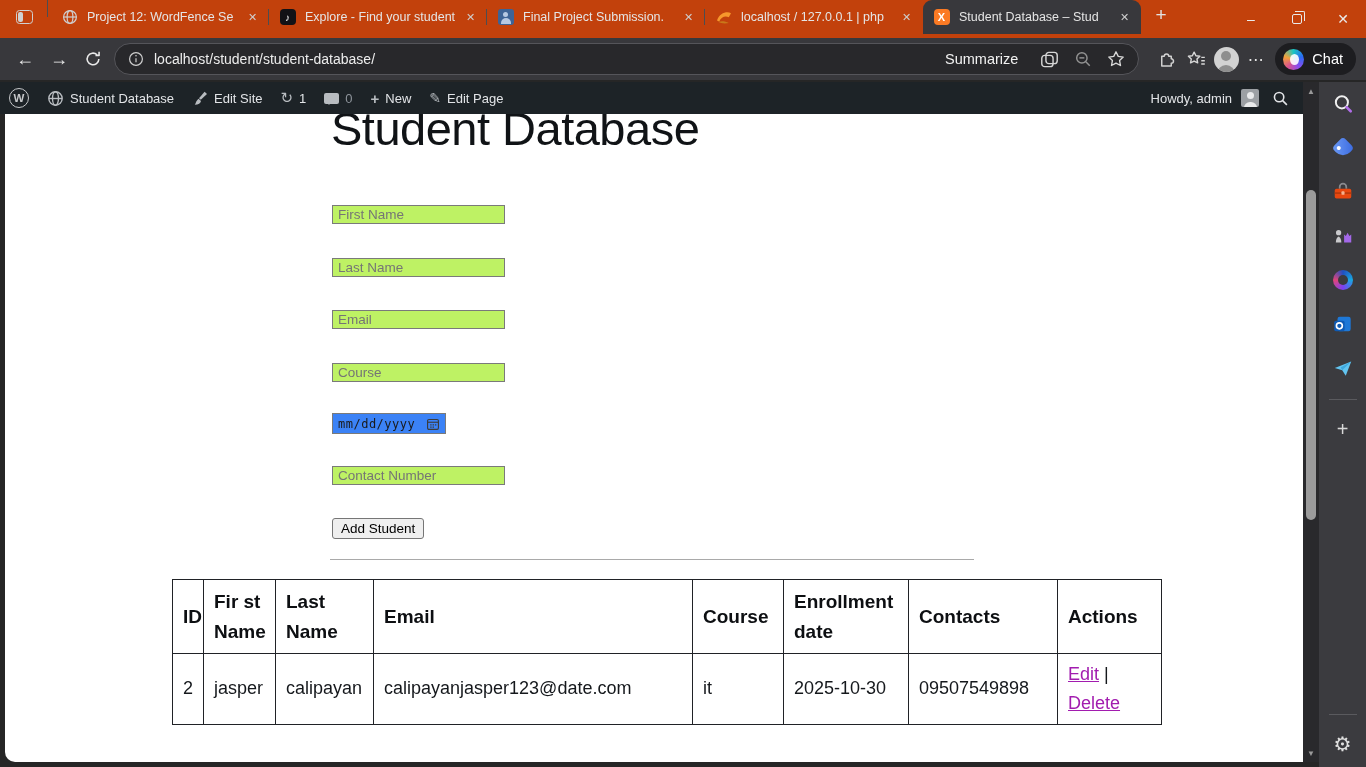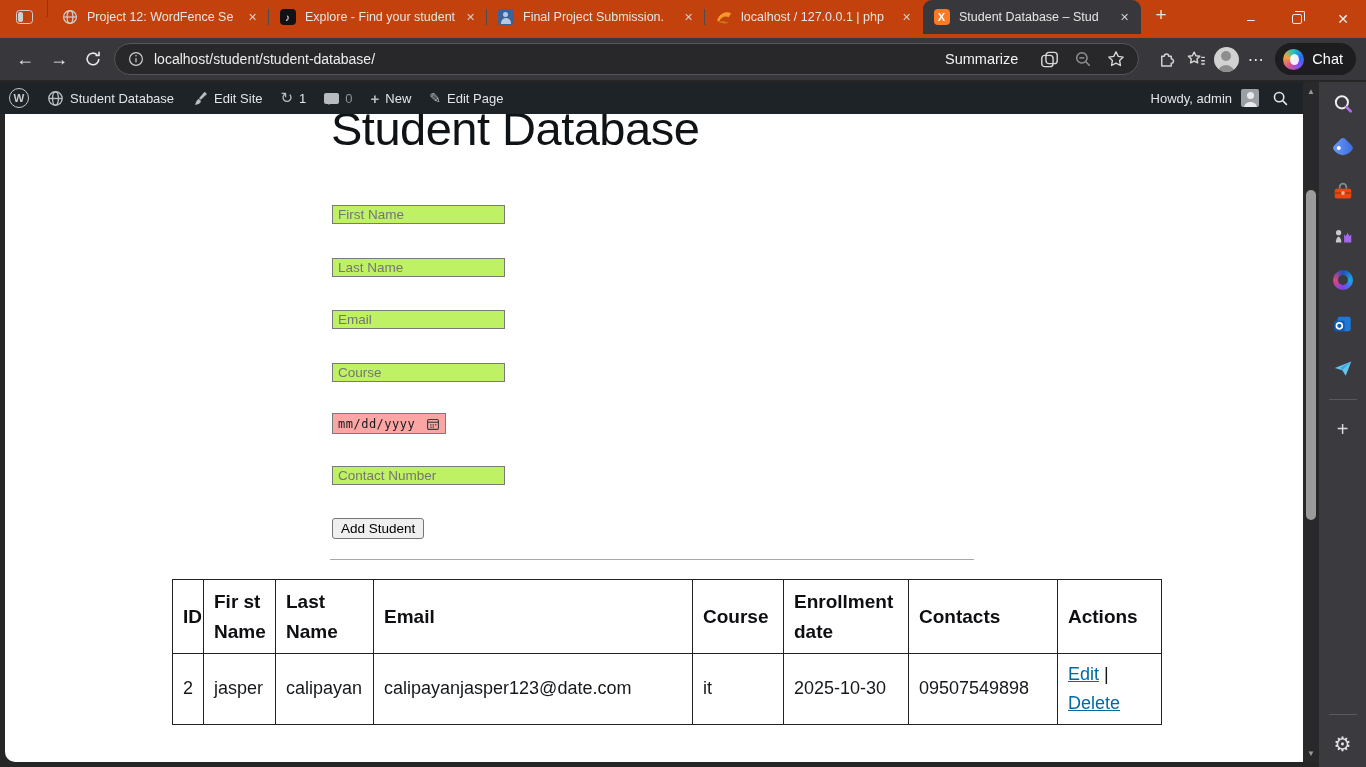--- a/index.html
+++ b/index.html
@@ -77,31 +77,31 @@
 
   
   .viewport { position:absolute; top:114px; left:5px; width:1298px; height:648px; background:#ffffff;
               border-bottom-left-radius:10px; overflow:hidden; color:#15181c; }
   .page-title { position:absolute; left:326px; top:-13px; font-size:47px; font-weight:500; letter-spacing:-0.5px; color:#101316; }
   .txt { position:absolute; left:327px; width:173px; height:19px; border:1px solid #7a7a7a; background:#bef264;
          font-family:"Liberation Sans",sans-serif; font-size:13.5px; padding:1px 5px; color:#000; border-radius:0; outline:none; }
   .txt::placeholder { color:#757575; opacity:1; }
   .f1{top:91px} .f2{top:144px} .f3{top:196px} .f4{top:249px} .f5{top:352px}
   .datebox { position:absolute; left:327px; top:299px; width:114px; height:21px; border:1px solid #7a7a7a;
-             display:flex; align-items:center; padding:0 5px; background:#fca5a5; }
+             display:flex; align-items:center; padding:0 5px; background:#3b82f6; }
   .datebox .dtxt { font-family:"DejaVu Sans Mono",monospace; font-size:12px; color:#1a1a1a; letter-spacing:.5px; flex:1; }
   .addbtn { position:absolute; left:327px; top:404px; height:21px; padding:0 8px; background:#efefef;
             border:1px solid #767676; border-radius:3px; font-family:"Liberation Sans",sans-serif; font-size:13.5px; color:#000; }
   .rule { position:absolute; left:325px; top:445px; width:644px; height:0; border-top:1px solid #a9a9a9; }
 
   table.students { position:absolute; left:167px; top:465px; border-collapse:collapse; table-layout:fixed; width:989px; }
   .students th, .students td { border:1px solid #202226; padding:6px 10px; text-align:left; vertical-align:middle; }
   .students th { font-size:19px; font-weight:bold; color:#0d0f12; height:74px; line-height:1.55; }
   .students td { font-size:18px; color:#15181c; height:67px; }
-  .students a { color:#0369a1; text-decoration:underline; }
+  .students a { color:#a21caf; text-decoration:underline; }
   .students .actions { line-height:1.6; }
 
   
   .scrollbar { position:absolute; top:82px; left:1303px; width:16px; height:680px; background:#29292c; }
   .sb-arrow { position:absolute; left:0; width:16px; height:14px; color:#9a9a9a; font-size:8px;
               display:flex; align-items:center; justify-content:center; }
   .sb-up { top:2px; } .sb-down { bottom:2px; }
   .sb-thumb { position:absolute; left:3px; top:108px; width:10px; height:330px; background:#9b9b9b; border-radius:5px; }
 
   

